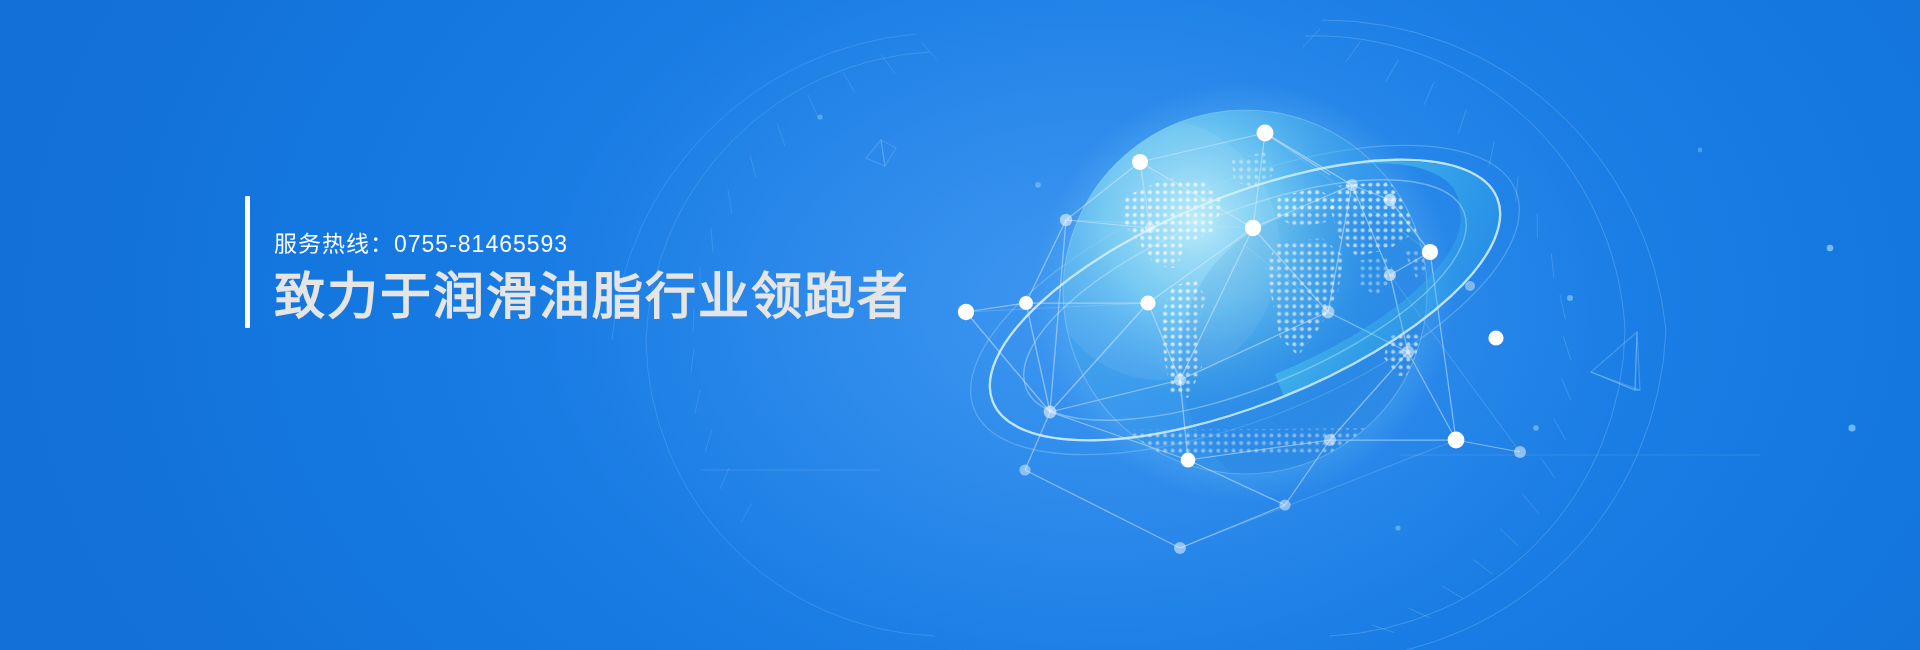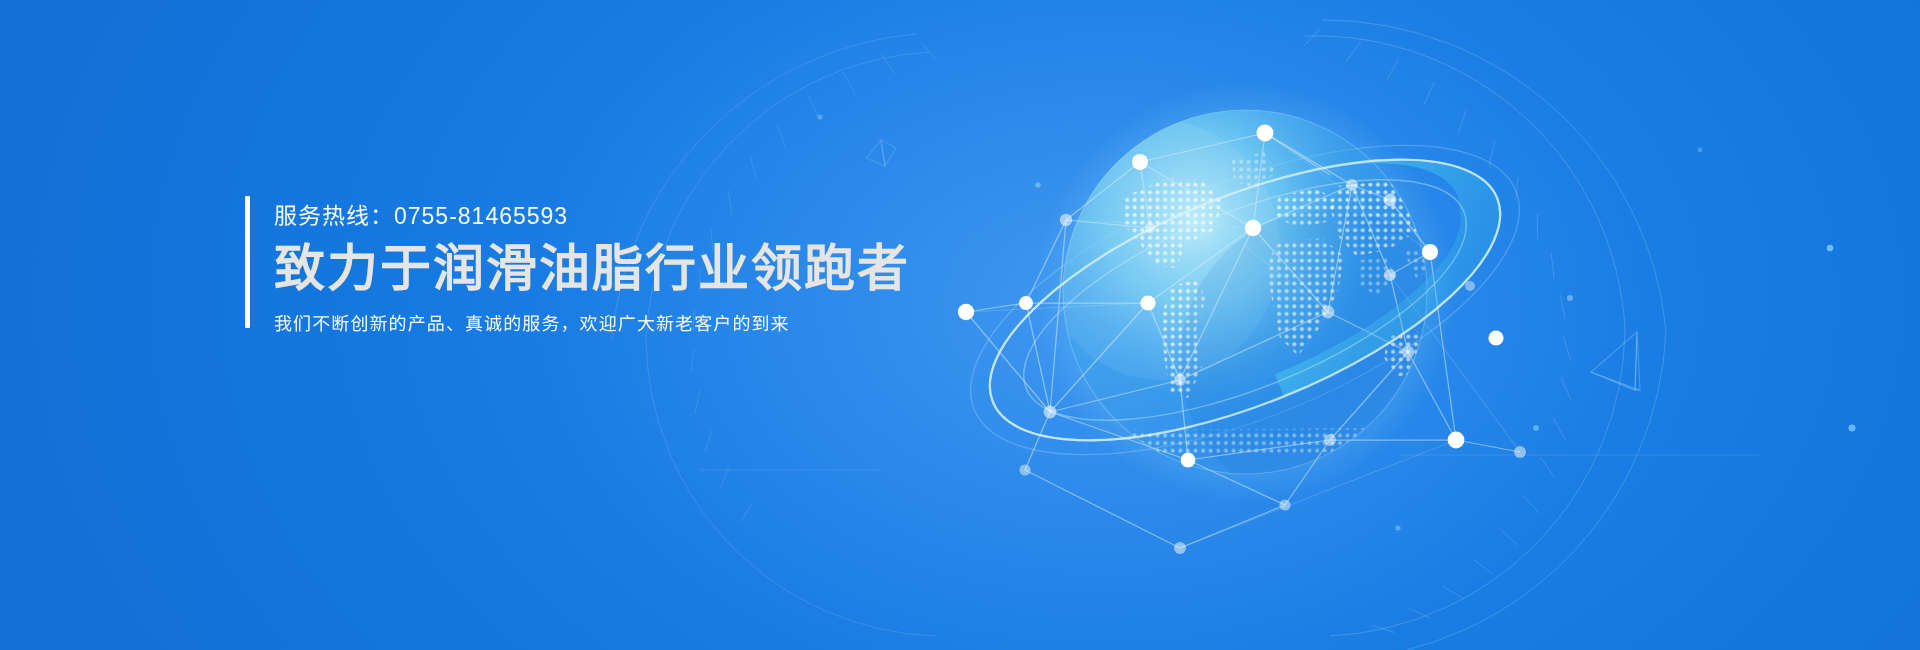--- a/index.html
+++ b/index.html
@@ -339,17 +339,16 @@
         <circle cx="1470" cy="286" r="5.0" fill-opacity="0.42"></circle>
       </g>
     </g>
   </svg>
 
   <div class="text-block">
     <div class="accent-bar"></div>
     <div class="text-lines">
       <div class="hotline">服务热线：0755-81465593</div>
       <div class="headline">致力于润滑油脂行业领跑者</div>
-      <div class="subline">我们不断创新的产品、真诚的服务，欢迎广大新老客户的到来</div>
     </div>
   </div>
 
 </div>
 
 </body></html>

